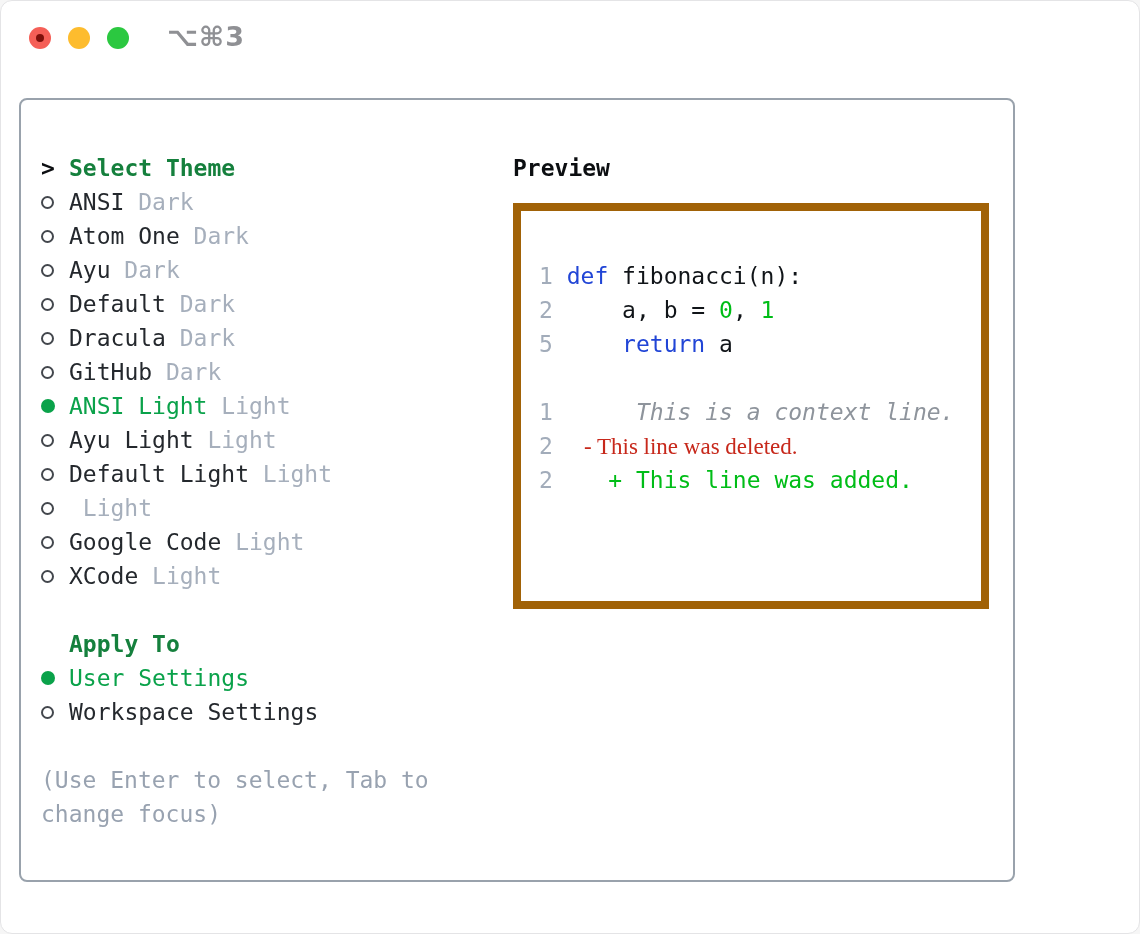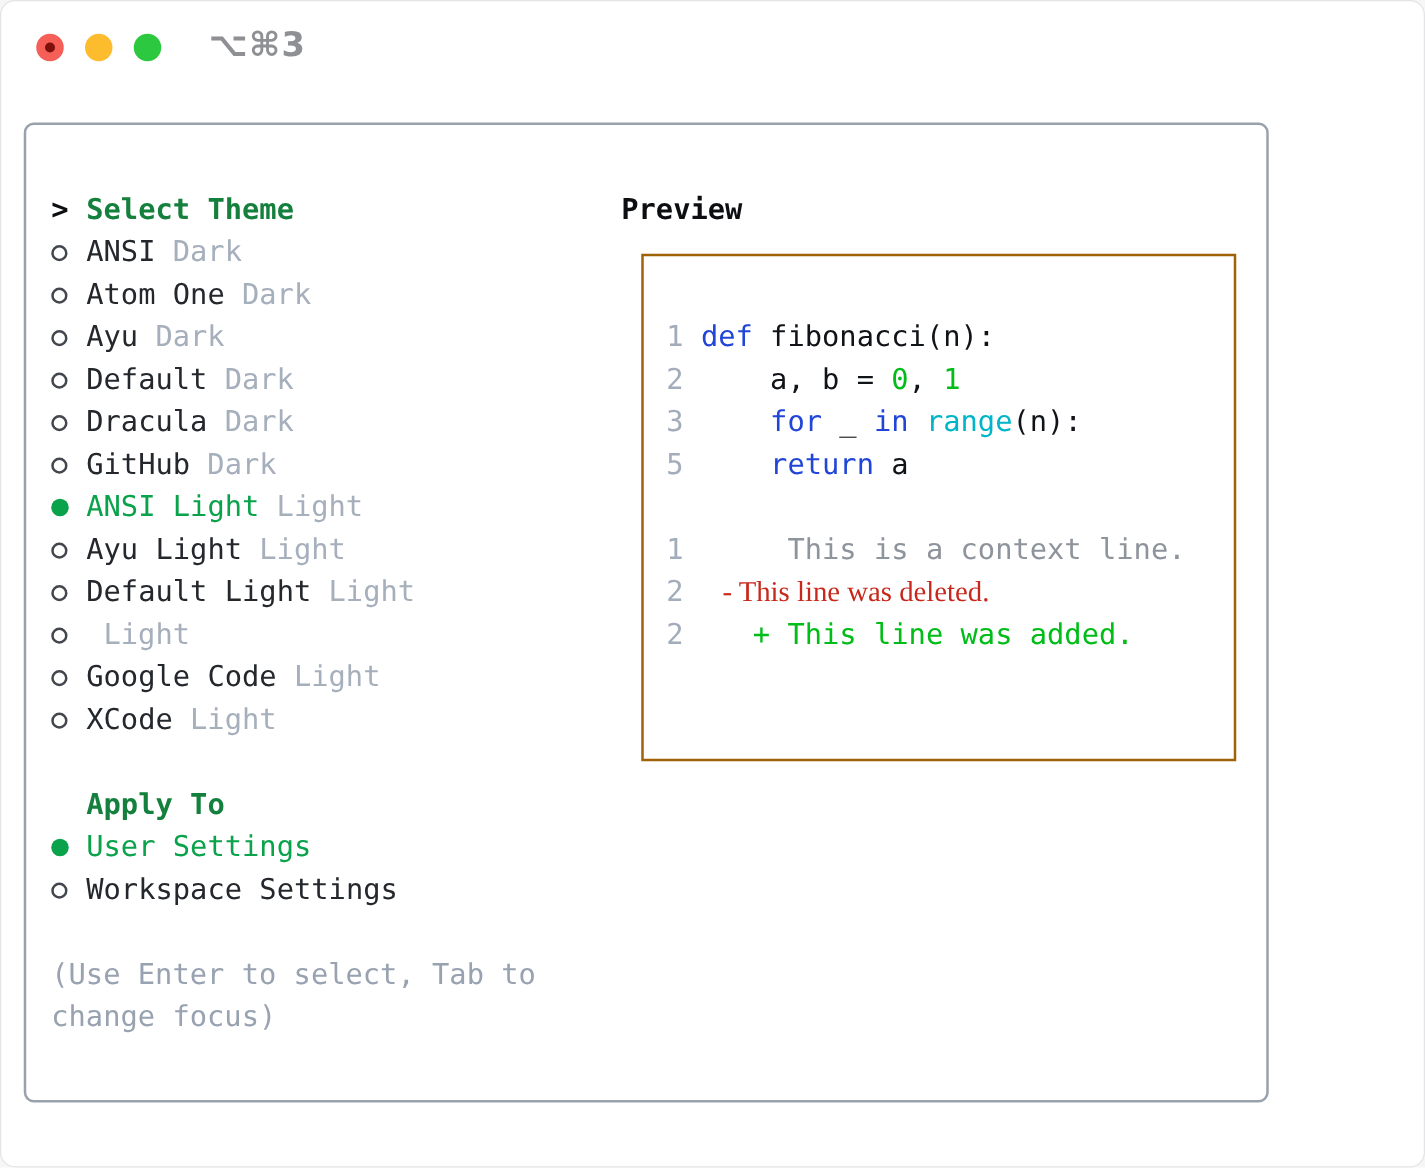--- a/index.html
+++ b/index.html
@@ -37,35 +37,35 @@
   .bullet-cell{width:28px;flex:0 0 28px;display:flex;align-items:center;}
   .radio{width:13px;height:13px;border-radius:50%;border:2px solid #43474d;box-sizing:border-box;}
   .radio.on{border:none;background:var(--selgreen);width:14px;height:14px;}
   .prompt{width:28px;flex:0 0 28px;font-weight:bold;color:#0c0e11;}
   .hdr{font-weight:bold;color:#15803d;}
   .variant{color:var(--tag);margin-left:13.8px;}
   .sel-name{color:var(--selgreen);}
   .apply-col{position:absolute;left:20px;top:527px;width:440px;}
   .help-col{position:absolute;left:20px;top:663px;width:460px;color:var(--help);}
   
-  .preview-title{position:absolute;left:476px;top:51px;font-weight:bold;color:#0c0e11;}
+  .preview-title{position:absolute;left:492px;top:51px;font-weight:bold;color:#0c0e11;}
   .preview-box{
     position:absolute;left:492px;top:103px;width:476px;height:406px;
-    border:2px solid #a16207;box-sizing:border-box;background:#ffffff;
+    border:8px solid #a16207;box-sizing:border-box;background:#ffffff;
   }
   .code{position:absolute;left:18px;top:48px;}
   .code .mono-line{color:var(--fg);}
   .ln{color:var(--lnum);}
   .c-fg{color:var(--fg);}
   .c-blue{color:var(--blue);}
   .c-cyan{color:var(--cyan);}
   .c-green{color:var(--green);}
   .c-red{color:var(--red);font-family:Liberation Serif, serif;}
   .c-addgreen{color:var(--green);}
-  .c-context{color:var(--context);}
+  .c-context{color:var(--context);font-style:italic;}
 </style>
 </head>
 <body>
 
 <div class="window">
 
   <div class="titlebar">
     <div class="tl tl-close"></div>
     <div class="tl tl-min"></div>
     <div class="tl tl-zoom"></div>
@@ -204,21 +204,20 @@
       <div class="mono-line">change focus)</div>
     </div>
 
     <div class="preview-title mono-line">Preview</div>
     <div class="preview-box">
       <div class="code" id="code-lines">
   <div class="mono-line"><span class="ln">1 </span><span class="seg-wrap"><span class="c-blue">def</span><span class="c-fg"> fibonacci(n):</span></span></div>
 
   <div class="mono-line"><span class="ln">2 </span><span class="seg-wrap"><span class="c-fg">    a, b = </span><span class="c-green">0</span><span class="c-fg">, </span><span class="c-green">1</span></span></div>
 
-  <div class="mono-line"><span class="ln">3 </span><span class="seg-wrap"><span class="c-fg">    </span><span class="c-blue">for</span><span class="c-fg"> _ </span><span class="c-blue">in</span><span class="c-fg"> </span><span class="c-cyan">range</span><span class="c-fg">(n):</span></span></div>
 
 
   <div class="mono-line"><span class="ln">5 </span><span class="seg-wrap"><span class="c-fg">    </span><span class="c-blue">return</span><span class="c-fg"> a</span></span></div>
 
   <div class="mono-line"><span class="ln"> </span><span class="seg-wrap"></span></div>
 
   <div class="mono-line"><span class="ln">1 </span><span class="seg-wrap"><span class="c-context">     This is a context line.</span></span></div>
 
   <div class="mono-line"><span class="ln">2 </span><span class="seg-wrap"><span class="c-red">   - This line was deleted.</span></span></div>
 

